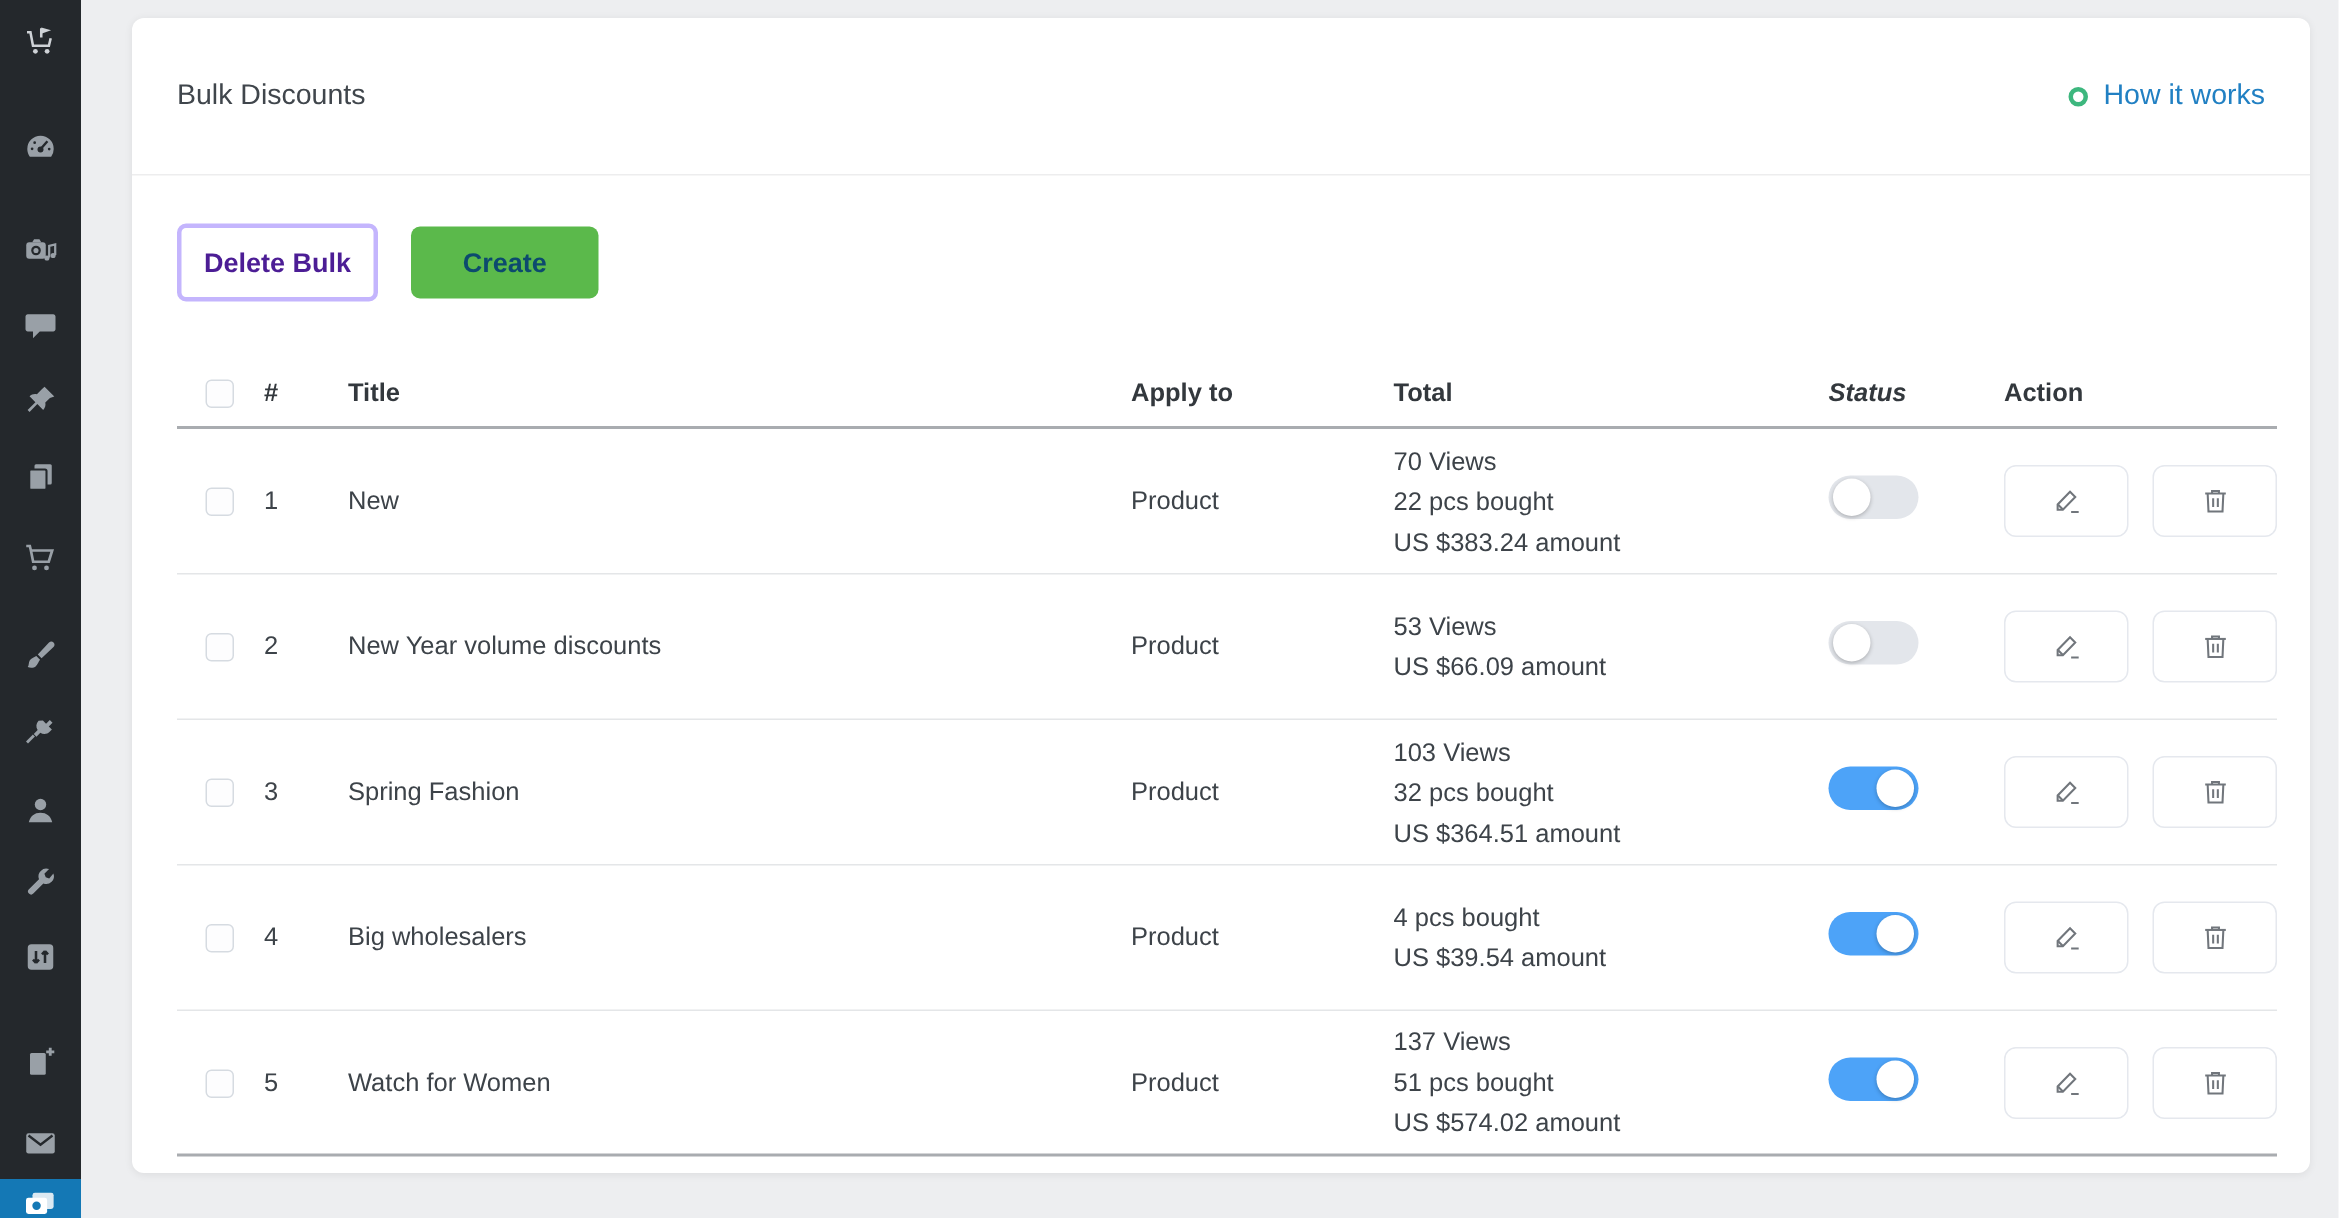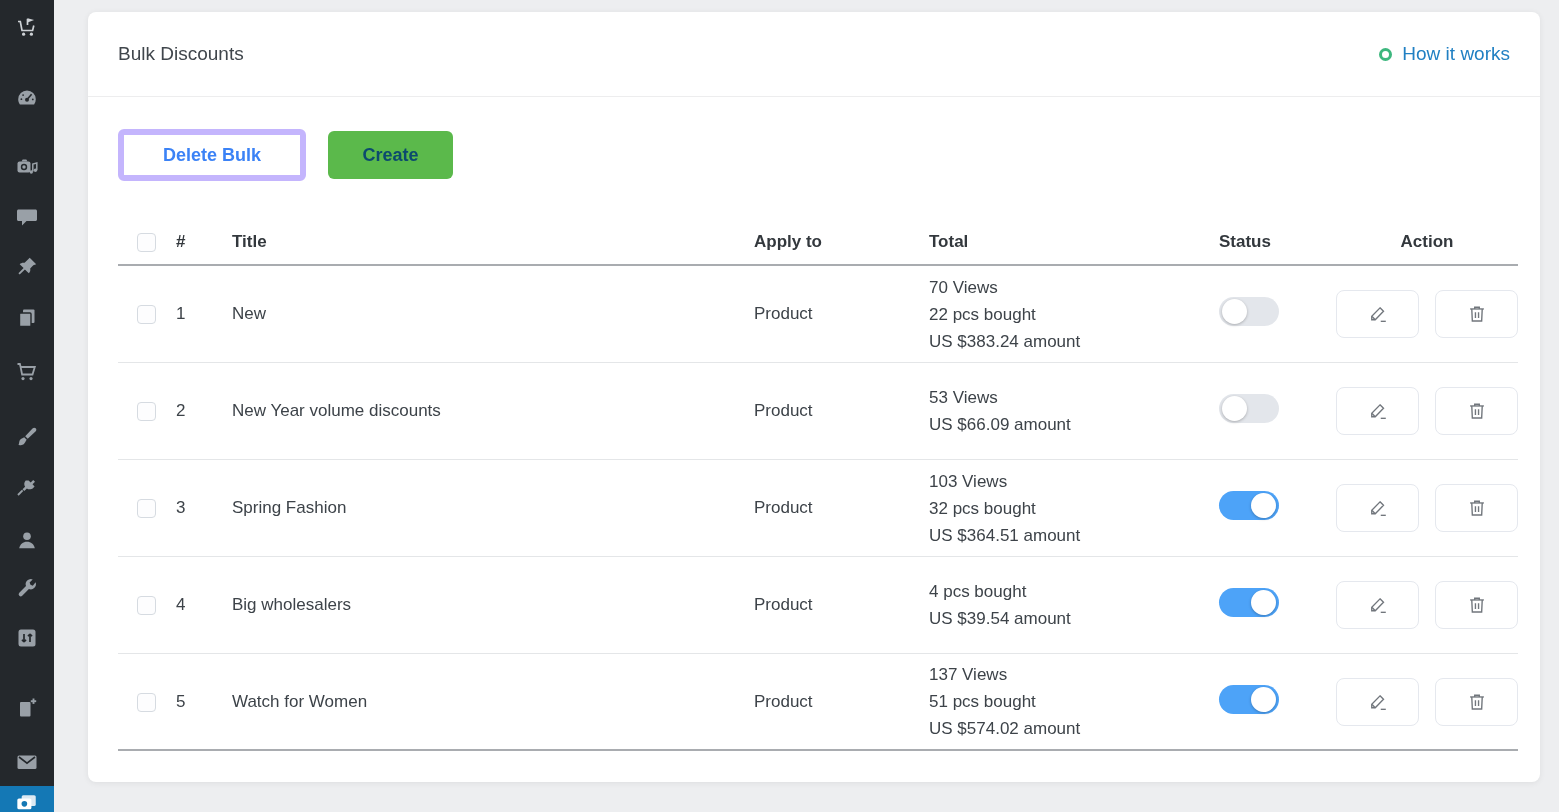--- a/index.html
+++ b/index.html
@@ -8,45 +8,45 @@
 
   
   .sidebar { position:absolute; left:0; top:0; width:54px; height:812px; background:#24282c; overflow:hidden; z-index:5; }
   .side-item { position:absolute; left:15px; width:24px; height:24px; cursor:pointer; }
   .side-item svg { width:24px; height:24px; display:block; }
   .active-block { position:absolute; left:0; top:786px; width:54px; height:26px; background:#1478b5; cursor:pointer; }
   .active-block svg { position:absolute; left:13px; top:7px; width:26px; height:26px; }
 
   
   .card { position:absolute; left:88px; top:12px; width:1452px; height:770px; background:#fff; border-radius:8px; box-shadow:0 1px 6px rgba(0,0,0,.07); }
-  .card-header { height:85px; display:flex; align-items:center; justify-content:space-between; padding:0 30px; border-bottom:1px solid #ededee; }
+  .card-header { height:105px; display:flex; align-items:center; justify-content:space-between; padding:0 30px; border-bottom:1px solid #ededee; }
   .page-title { font-size:19px; color:#40464c; }
   .how-link { display:flex; align-items:center; gap:10px; font-size:19px; color:#2180c3; cursor:pointer; }
   .ring { width:13px; height:13px; border-radius:50%; border:3.5px solid #3db77e; }
 
   .card-body { padding:32px 30px 0; }
   .toolbar { display:flex; align-items:center; gap:22px; margin-bottom:38px; }
-  .btn-outline { width:188px; height:52px; background:#fff; border:6px solid #c4b5fd; border-radius:6px; font-family:inherit; font-size:18px; font-weight:600; color:#3b82f6; cursor:pointer; }
+  .btn-outline { width:134px; height:52px; background:#fff; border:3px solid #c4b5fd; border-radius:6px; font-family:inherit; font-size:18px; font-weight:600; color:#4c1d95; cursor:pointer; }
   .btn-green { width:125px; height:48px; background:#5bb94b; border:none; border-radius:6px; font-family:inherit; font-size:18px; font-weight:600; color:#0c4a6e; cursor:pointer; }
 
   
   .dtable { width:1400px; }
   .thead, .trow { display:grid; grid-template-columns:48px 52px 517px 173px 290px 138px 182px; align-items:center; }
   .thead { height:47px; border-bottom:2px solid #a9acb0; font-size:17px; font-weight:600; color:#33383d; }
   .trow { height:97px; border-bottom:1px solid #e4e6e8; font-size:17px; color:#3d4349; }
   .trow:last-child { border-bottom:2px solid #a9acb0; }
 
   .c-sel   { padding-left:19px; }
   .c-num   { padding-left:10px; }
   .c-title { padding-left:14px; }
   .c-apply { padding-left:19px; }
   .c-total { padding-left:21px; line-height:27px; }
-  .c-status{ padding-left:21px; }
+  .c-status{ padding-left:21px;font-style:italic; }
   .c-action{ display:flex; gap:16px; justify-content:flex-end; }
-  .thead .c-action { display:block; text-align:center; }
+  .thead .c-action { display:block; }
 
   .checkbox { display:inline-block; width:19px; height:19px; border:1px solid #d6dbe1; border-radius:4px; background:#fdfdfe; cursor:pointer; vertical-align:middle; }
 
   .toggle { position:relative; display:inline-block; width:60px; height:29px; border-radius:15px; background:#e3e6eb; cursor:pointer; }
   .toggle .knob { position:absolute; top:2px; left:3px; width:25px; height:25px; border-radius:50%; background:#fff; box-shadow:0 1px 3px rgba(0,0,0,.25); }
   .toggle.on { background:#4da3f8; }
   .toggle.on .knob { left:auto; right:3px; }
 
   .abtn { width:83px; height:48px; background:#fff; border:1px solid #e5e8ee; border-radius:8px; display:flex; align-items:center; justify-content:center; cursor:pointer; }
   .abtn svg { width:22px; height:22px; }

